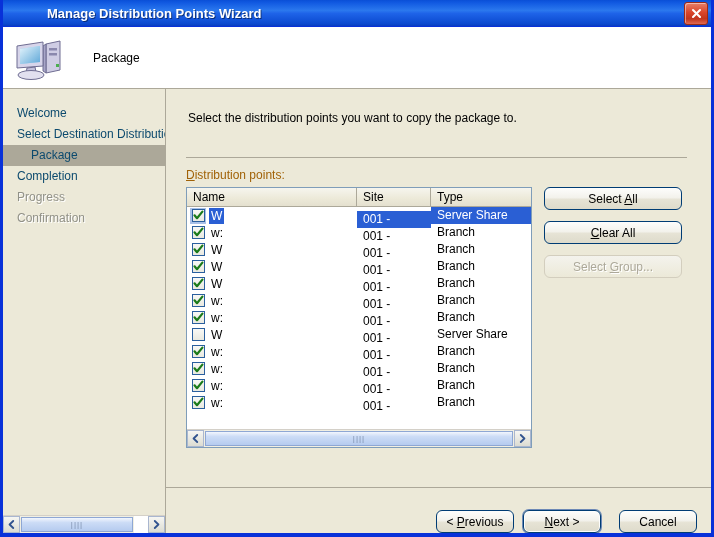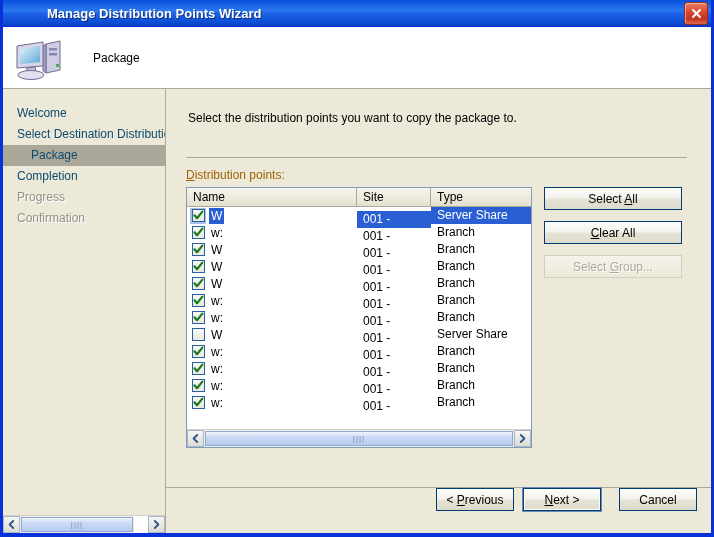--- a/index.html
+++ b/index.html
@@ -283,21 +283,21 @@
   }
   .btn {
     display: block;
     width: 100%;
     height: 23px;
     font-family: "Liberation Sans", sans-serif;
     font-size: 12px;
     color: #000000;
     background: linear-gradient(to bottom, #fdfdfc 0%, #f3f2ec 45%, #e6e3d5 55%, #dedbcb 100%);
     border: 1px solid #003c74;
-    border-radius: 0;
+    border-radius: 6px;
     cursor: pointer;
     box-sizing: border-box;
     padding: 0;
     margin-bottom: 11px;
   }
   .btn:disabled,
   .btn.disabled {
     color: #aca899;
     text-shadow: 1px 1px 0 #ffffff;
     border-color: #d3cebe;
@@ -313,21 +313,21 @@
   .footer {
     position: absolute;
     left: 163px;
     right: 0;
     bottom: 0;
     height: 46px;
     background: #ece9d8;
     border-top: 1px solid #aca899;
     box-sizing: border-box;
     display: flex;
-    align-items: flex-start;
+    align-items: flex-end;
     justify-content: flex-end;
     padding-right: 14px;
   }
   .footer .btn {
     width: 78px;
     margin: 0 0 0 9px;
   }
   .footer .btn.gap { margin-left: 18px; }
 </style>
 </head>

